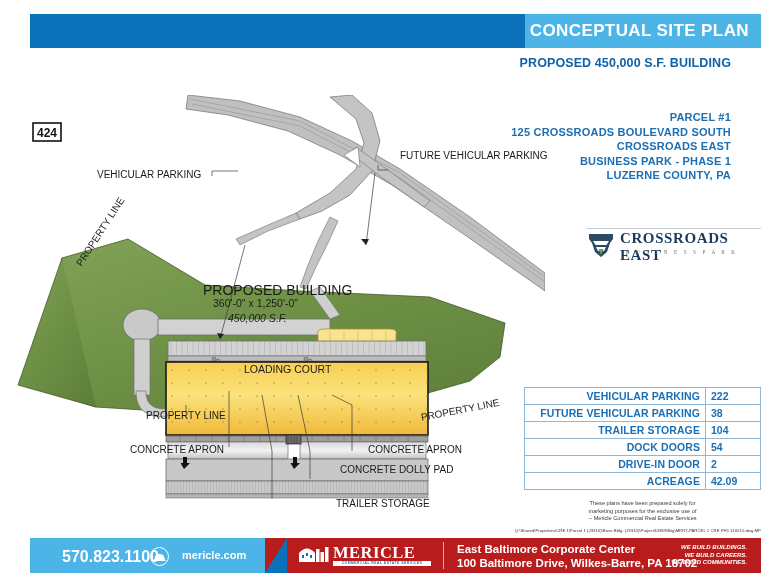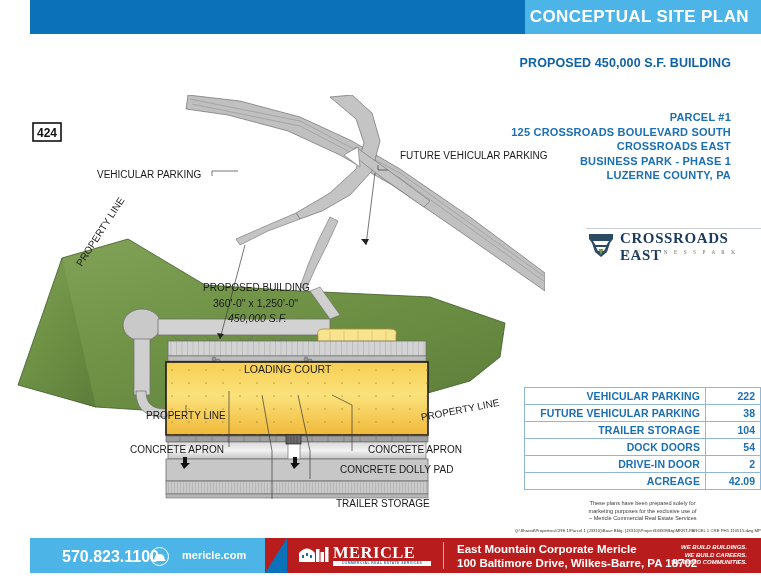--- a/index.html
+++ b/index.html
@@ -1,21 +1,21 @@
 <!DOCTYPE html>
 <html><head>
 <meta charset="utf-8">
 <title>Conceptual Site Plan</title>
 <style>
   html,body{margin:0;padding:0;background:#ffffff;}
   body{width:761px;height:588px;position:relative;overflow:hidden;
        font-family:"Liberation Sans","DejaVu Sans",sans-serif;color:#111;}
 
   
-  .hdr{position:absolute;left:30px;top:0;width:731px;height:48px;}
+  .hdr{position:absolute;left:30px;top:14px;width:731px;height:48px;}
   .hdr-dark{position:absolute;left:0;top:0;width:505px;height:34px;background:#0b72b9;}
   .hdr-dark:after{content:"";position:absolute;right:-24px;top:0;width:0;height:0;
       border-top:34px solid #0b72b9;border-right:24px solid transparent;}
   .hdr-light{position:absolute;left:495px;top:0;width:236px;height:34px;background:#4cb4e7;}
   .hdr-light:before{content:"";position:absolute;left:0;top:0;width:0;height:0;
       border-bottom:34px solid #4cb4e7;border-left:24px solid transparent;}
   .hdr-title{position:absolute;right:12px;top:7px;color:#fff;font-size:17px;
       font-weight:bold;letter-spacing:.4px;font-family:"Liberation Sans",sans-serif;}
   .hdr-sub{position:absolute;right:30px;top:56px;color:#1062a8;font-size:12.5px;
       font-weight:bold;letter-spacing:.1px;}
@@ -43,21 +43,21 @@
   .lbl-rot{transform:rotate(-57deg);transform-origin:left top;}
   .lbl-rot2{transform:rotate(-11deg);transform-origin:left top;}
   .inplan{position:absolute;font-size:10.5px;color:#1a1a1a;white-space:nowrap;}
 
   
   .tbl{position:absolute;left:524px;top:387px;width:237px;
       border-collapse:collapse;font-size:10.5px;}
   .tbl td{border:1px solid #8fb8d8;padding:1px 5px;color:#1b6fb5;font-weight:bold;
       height:14px;line-height:14px;}
   .tbl td.k{text-align:right;letter-spacing:.1px;}
-  .tbl td.v{text-align:right;width:44px;}
+  .tbl td.v{text-align:left;width:44px;}
 
   
   .disc{position:absolute;left:524px;top:500px;width:237px;text-align:center;
       font-size:5.6px;color:#3b3b3b;line-height:7.6px;}
   .path{position:absolute;left:370px;top:528px;width:391px;text-align:right;
       font-size:4.3px;color:#333;white-space:nowrap;}
 
   
   .ftr{position:absolute;left:30px;top:538px;width:731px;height:35px;}
   .ftr-light{position:absolute;left:0;top:0;width:245px;height:35px;background:#4cb4e7;}
@@ -266,21 +266,21 @@
       <path d="M375 78 L366 150"></path>
       <polygon points="366,150 361,144 369,144" fill="#222" stroke="none"></polygon>
       <path d="M186 310 L186 318"></path>
       <path d="M229 352 L229 310 L229 296"></path>
       <path d="M272 404 L272 356 L262 300"></path>
       <path d="M310 384 L310 356 L298 300"></path>
       <path d="M352 356 L352 310 L332 300"></path>
     </g>
   </svg>
 
-  <div class="inplan" style="left:203px;top:187px;font-size:10px;">PROPOSED BUILDING</div>
+  <div class="inplan" style="left:203px;top:187px;font-size:14px;">PROPOSED BUILDING</div>
   <div class="inplan" style="left:213px;top:202px;font-size:10.5px;">360'-0" x 1,250'-0"</div>
   <div class="inplan" style="left:228px;top:217px;font-size:10.5px;font-style:italic;">450,000 S.F.</div>
   <div class="inplan" style="left:244px;top:268px;font-size:10.5px;">LOADING COURT</div>
 </div>
 
 <div class="lbl" style="left:97px;top:169px;">VEHICULAR PARKING</div>
 <div class="lbl" style="left:400px;top:150px;">FUTURE VEHICULAR PARKING</div>
 <div class="lbl lbl-rot" style="left:74px;top:262px;">PROPERTY LINE</div>
 <div class="lbl" style="left:146px;top:410px;">PROPERTY LINE</div>
 <div class="lbl lbl-rot2" style="left:420px;top:412px;">PROPERTY LINE</div>
@@ -342,21 +342,21 @@
           </g>
         </svg>
       </div>
       <div class="m-txt">MERICLE</div>
       <div class="m-bar">
         <span>COMMERCIAL REAL ESTATE SERVICES</span>
       </div>
     </div>
     <div class="divider"></div>
     <div class="addr">
-      <div>East Mountain Corporate Mericle</div>
+      <div>East Baltimore Corporate Center</div>
       <div>100 Baltimore Drive, Wilkes-Barre, PA 18702</div>
     </div>
     <div class="tag">
       <div>WE BUILD BUILDINGS.</div>
       <div>WE BUILD CAREERS.</div>
       <div>WE BUILD COMMUNITIES.</div>
     </div>
   </div>
   <div class="ftr-phone">570.823.1100</div>
   <div class="hat">

